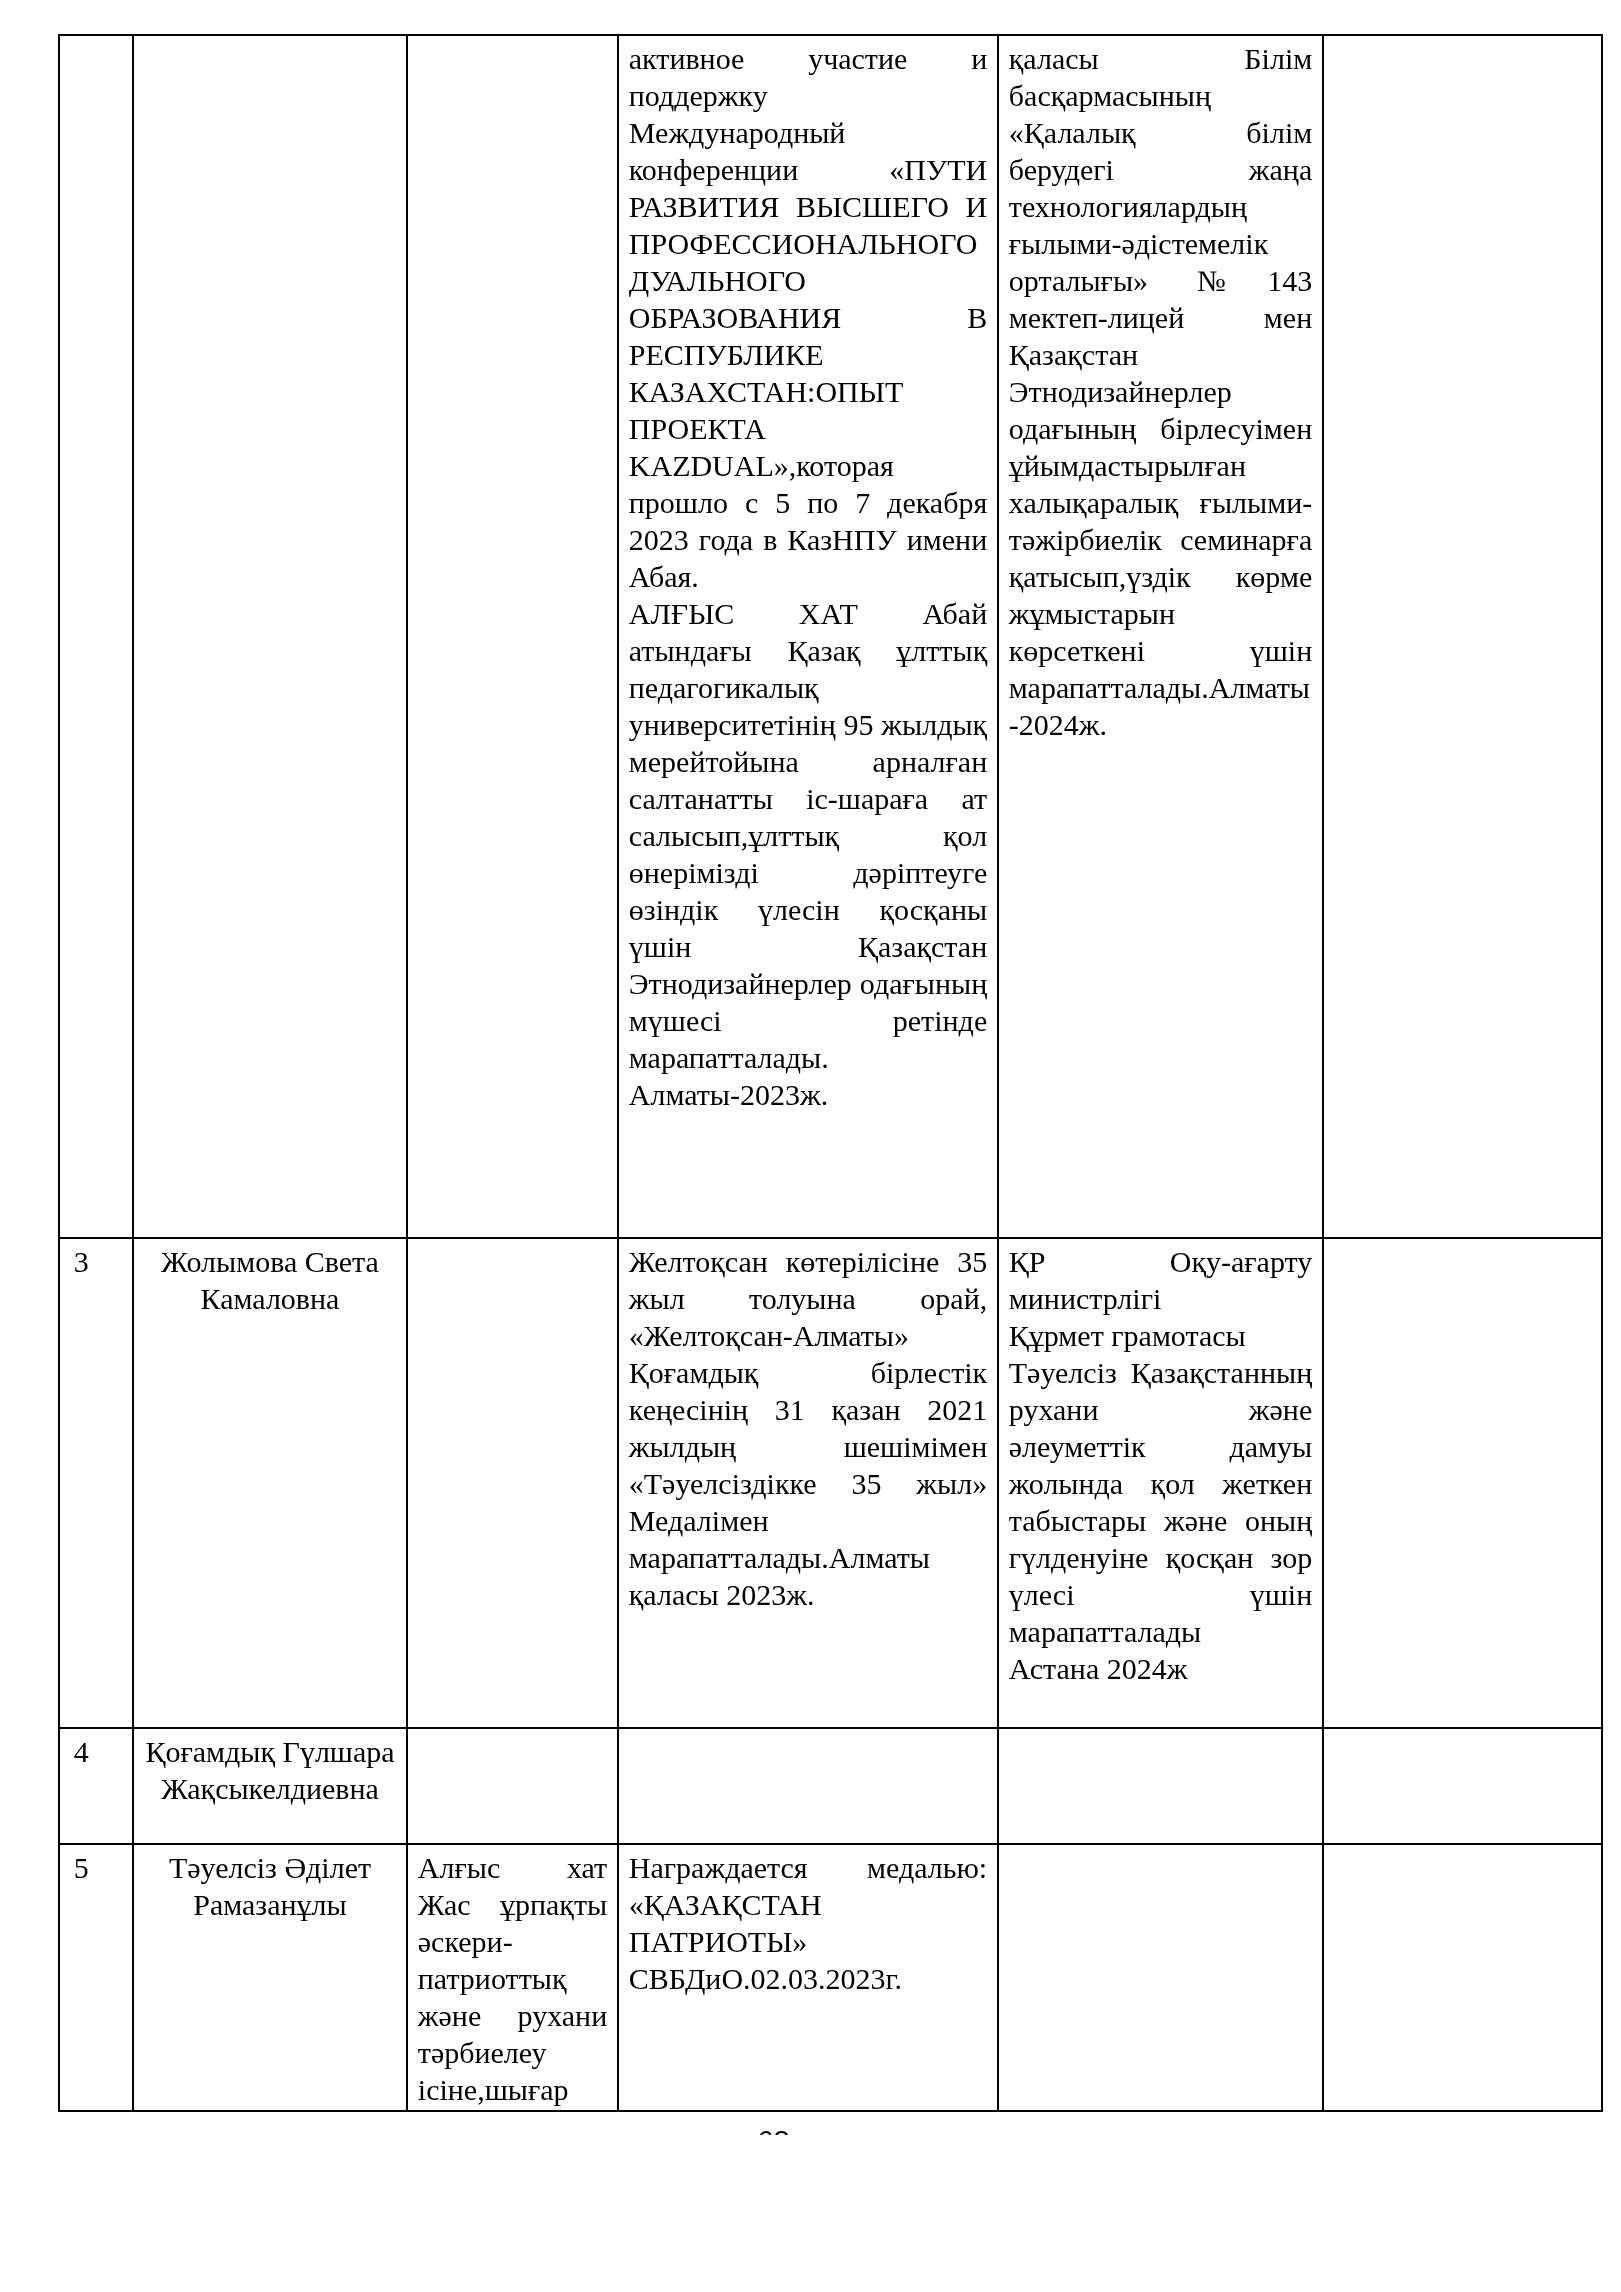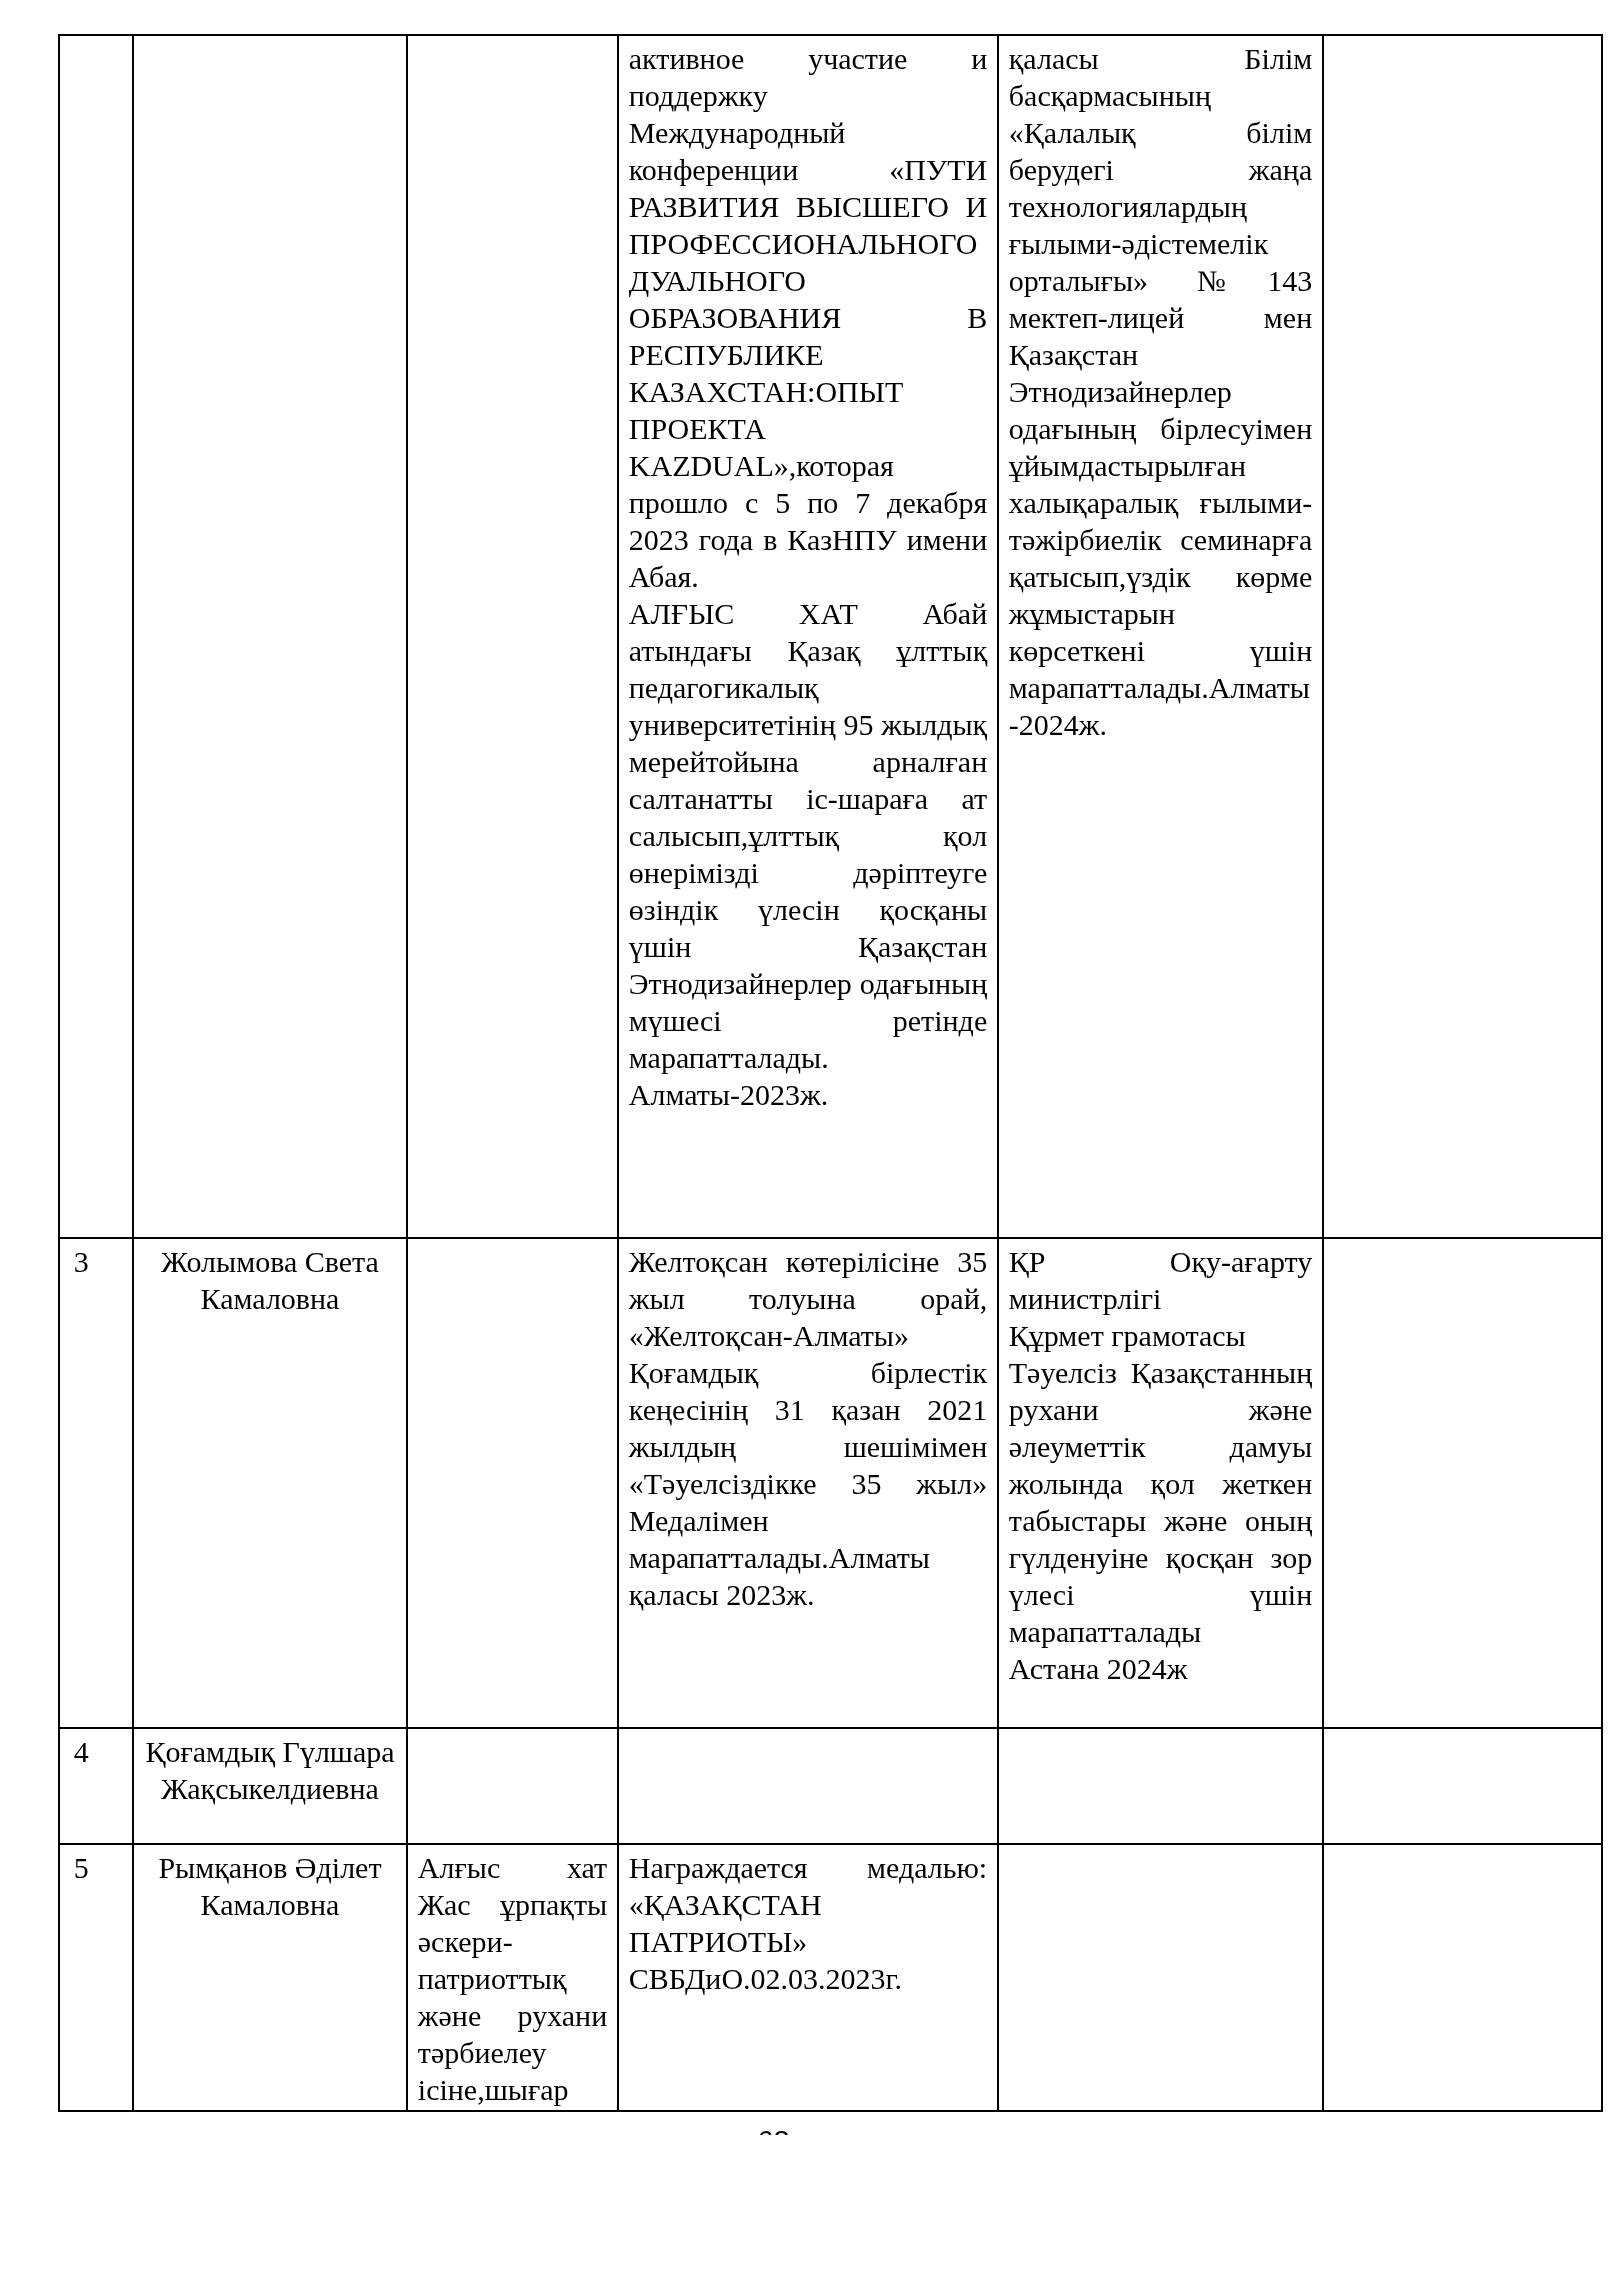--- a/index.html
+++ b/index.html
@@ -96,21 +96,21 @@
       <tr class="row-r4">
         <td class="cell-num">4</td>
         <td class="cell-empty">Қоғамдық Гүлшара Жақсыкелдиевна</td>
         <td class="cell-empty"></td>
         <td></td>
         <td></td>
         <td class="cell-empty"></td>
       </tr>
       <tr class="row-r5">
         <td class="cell-num">5</td>
-        <td class="cell-empty">Рымқанов Әділет Камаловна</td>
+        <td class="cell-empty">Тәуелсіз Әділет Рамазанұлы</td>
         <td>Алғыс хат Жас ұрпақты әскери-патриоттық және рухани тәрбиелеу ісіне,шығар</td>
         <td>Награждается медалью: «ҚАЗАҚСТАН ПАТРИОТЫ» СВБДиО.02.03.2023г.</td>
         <td></td>
         <td class="cell-empty"></td>
       </tr>
     </tbody>
   </table>
 
   <div class="page-number">68</div>
 

